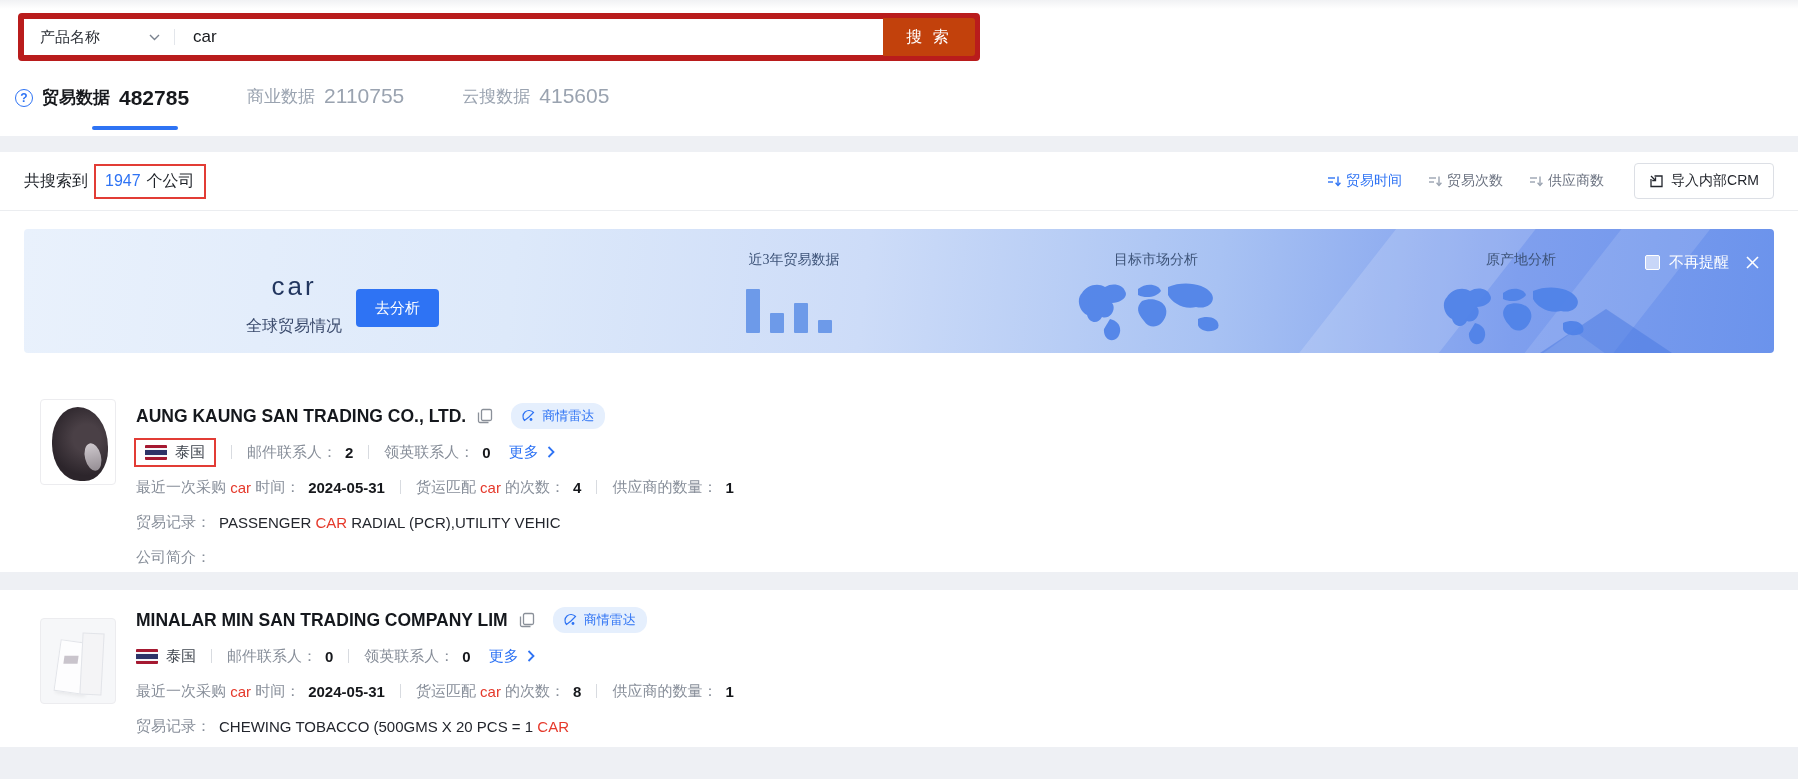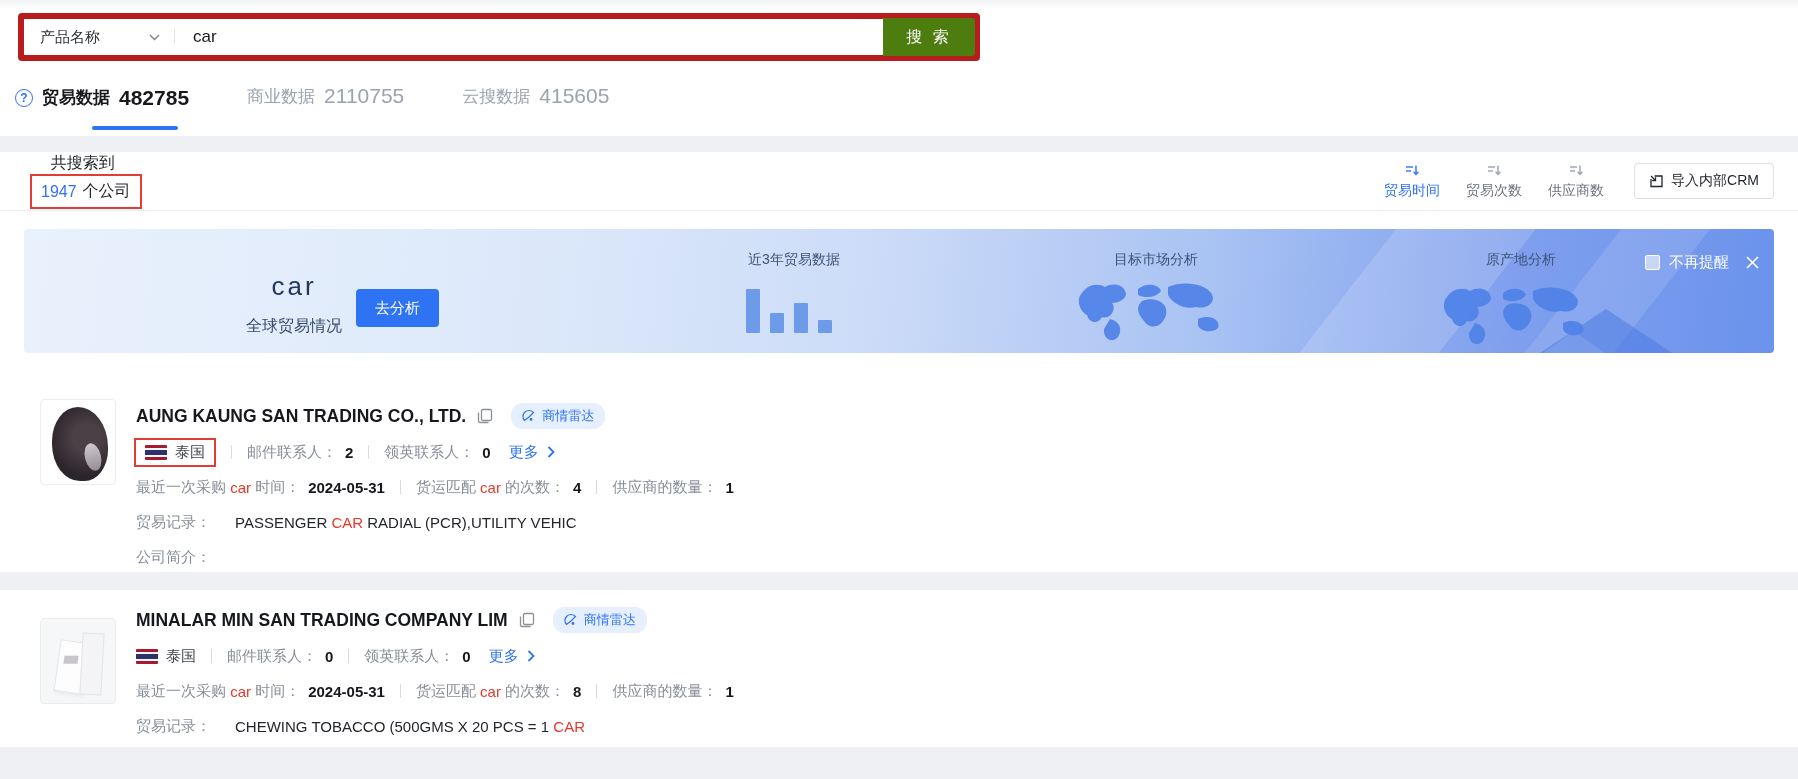--- a/index.html
+++ b/index.html
@@ -10,40 +10,40 @@
   
   .topbar { position:relative; height:136px; background:#fff; }
   .topbar::before { content:""; position:absolute; top:0; left:0; right:0; height:9px;
     background:linear-gradient(#f1f2f4,#ffffff); }
   .search-group { position:absolute; left:18px; top:13px; width:962px; height:48px;
     display:flex; align-items:stretch; border:6px solid #b91c1c; border-radius:4px; background:#fff; }
   .category { width:150px; display:flex; align-items:center; justify-content:space-between;
     padding:0 14px 0 16px; font-size:15px; color:#2b2f36; cursor:pointer; }
   .category-divider { width:1px; background:#e3e6eb; margin:10px 0; }
   .search-input { flex:1; border:none; outline:none; font-size:17px; color:#17191d; padding:0 18px; font-family:inherit; }
-  .search-btn { width:92px; background:#4d7c0f; color:#fff; border:none; font-size:16px; letter-spacing:3px;
+  .search-btn { width:92px; background:#c2410c; color:#fff; border:none; font-size:16px; letter-spacing:3px;
     border-radius:0 3px 3px 0; margin:-1px -1px -1px 0; cursor:pointer; font-family:inherit; }
 
   .tabs { position:absolute; left:15px; top:84px; display:flex; align-items:baseline; gap:58px; }
   .tab { display:flex; align-items:center; gap:9px; cursor:pointer; }
   .tab .t-label { font-size:17px; color:#9aa3b0; }
   .tab .t-count { font-size:21px; color:#9aa3b0; }
   .tab.active .t-label { color:#17191d; font-weight:700; }
   .tab.active .t-count { color:#17191d; font-weight:700; }
   .help-icon { width:18px; height:18px; border:1.5px solid #2e73f4; border-radius:50%;
     color:#2e73f4; font-size:12px; font-weight:700; display:flex; align-items:center; justify-content:center; }
   .tab-underline { position:absolute; left:92px; top:126px; width:86px; height:4px; background:#2e73f4; border-radius:2px; }
 
   
   .results-row { height:58px; display:flex; align-items:center; justify-content:space-between; padding:0 24px; }
-  .results-left { display:flex; align-items:center; font-size:16px; color:#1f2329;flex-direction:column; }
+  .results-left { display:flex; align-items:center; font-size:16px; color:#1f2329; }
   .highlight-box { display:flex; align-items:center; gap:6px; border:2px solid #e23c35; padding:5px 9px; margin-left:6px; }
   .res-count { color:#2e73f4; }
   .results-right { display:flex; align-items:center; gap:26px; }
-  .sort-item { display:flex; align-items:center; gap:5px; font-size:14px; color:#6b7280; cursor:pointer;flex-direction:column; }
+  .sort-item { display:flex; align-items:center; gap:5px; font-size:14px; color:#6b7280; cursor:pointer; }
   .sort-item.active { color:#2e73f4; }
   .sort-item svg { stroke:#9aa3b0; }
   .sort-item.active svg { stroke:#2e73f4; }
   .crm-btn { display:flex; align-items:center; gap:7px; font-size:14px; color:#23262d;
     border:1px solid #dcdfe5; border-radius:4px; background:#fff; padding:8px 14px; margin-left:4px; cursor:pointer; font-family:inherit; }
   .divider { height:1px; background:#ebedf0; }
 
   
   .banner { position:relative; margin:18px 24px 0; height:124px; border-radius:4px; overflow:hidden;
     background:linear-gradient(96deg,#e9f1fc 0%,#dde9fa 28%,#cddcf8 48%,#a8c2f3 68%,#7f9fee 85%,#6b93ec 100%); }
@@ -52,21 +52,21 @@
   .deco-tri { position:absolute; right:90px; bottom:-8px; width:0; height:0;
     border-left:78px solid transparent; border-right:78px solid transparent; border-bottom:52px solid rgba(72,120,226,0.5); }
   .deco-tri2 { position:absolute; right:150px; bottom:-14px; width:0; height:0;
     border-left:50px solid transparent; border-right:50px solid transparent; border-bottom:36px solid rgba(255,255,255,0.25); }
   .kw-block { position:absolute; left:195px; top:42px; width:150px; text-align:center; }
   .kw-word { font-size:26px; color:#22365f; letter-spacing:3px; font-weight:500; }
   .kw-sub { margin-top:14px; font-size:16px; color:#39496b; }
   .analyze-btn { position:absolute; left:332px; top:60px; height:38px; padding:0 19px; background:#2e73f4; color:#fff;
     border:none; border-radius:4px; font-size:15px; cursor:pointer; font-family:inherit; }
   .bn-label { position:absolute; top:22px; font-size:14px; color:#3c5277; width:170px; text-align:center; }
-  .lbl-trade { left:685px; } .lbl-market { left:1047px; } .lbl-origin { left:1412px; }
+  .lbl-trade { left:685px;font-family:Liberation Serif, serif; } .lbl-market { left:1047px; } .lbl-origin { left:1412px; }
   .mini-bars { position:absolute; left:722px; bottom:20px; display:flex; align-items:flex-end; gap:10px; }
   .mini-bars div { width:14px; background:#6d9ae9; border-radius:1px; }
   .map { position:absolute; bottom:8px; opacity:.92; }
   .map.m1 { left:1048px; } .map.m2 { left:1413px; bottom:4px; }
   .dismiss { position:absolute; right:14px; top:24px; display:flex; align-items:center; gap:9px; color:#fff; font-size:15px; }
   .checkbox { width:15px; height:15px; border:1px solid #fff; background:rgba(255,255,255,0.55); border-radius:2px; cursor:pointer; }
   .close-x { cursor:pointer; display:flex; margin-left:7px; }
 
   
   .company { display:flex; padding:0 24px 0 40px; }
@@ -93,21 +93,21 @@
   .info-row { display:flex; align-items:center; height:30px; margin-top:5px; font-size:15px; color:#878e99; white-space:nowrap; }
   .sep { width:1px; height:14px; background:#d8dbe0; margin:0 15px; }
   .flag-wrap { display:flex; align-items:center; gap:8px; }
   .flag-wrap.boxed { border:2px solid #e23c35; padding:3px 9px; margin-left:-2px; }
   .flag { width:22px; height:15px; border-radius:1px;
     background:linear-gradient(#a51931 0 18%, #f4f5f8 18% 36%, #2d3368 36% 64%, #f4f5f8 64% 82%, #a51931 82% 100%); }
   .country { color:#3f454e; }
   .val { color:#16181c; font-weight:600; margin-left:8px; }
   .red { color:#e5392b; }
   .more-link { display:flex; align-items:center; gap:8px; color:#2e73f4; margin-left:18px; cursor:pointer; }
-  .long-text { color:#23262d; margin-left:24px; overflow:hidden; text-overflow:ellipsis; }
+  .long-text { color:#23262d; margin-left:8px; overflow:hidden; text-overflow:ellipsis; }
   .lab { color:#878e99; }
 </style>
 </head>
 <body>
 
 <header class="topbar">
   <div class="search-group">
     <div class="category">
       <span>产品名称</span>
       <svg width="11" height="7" viewBox="0 0 11 7">

